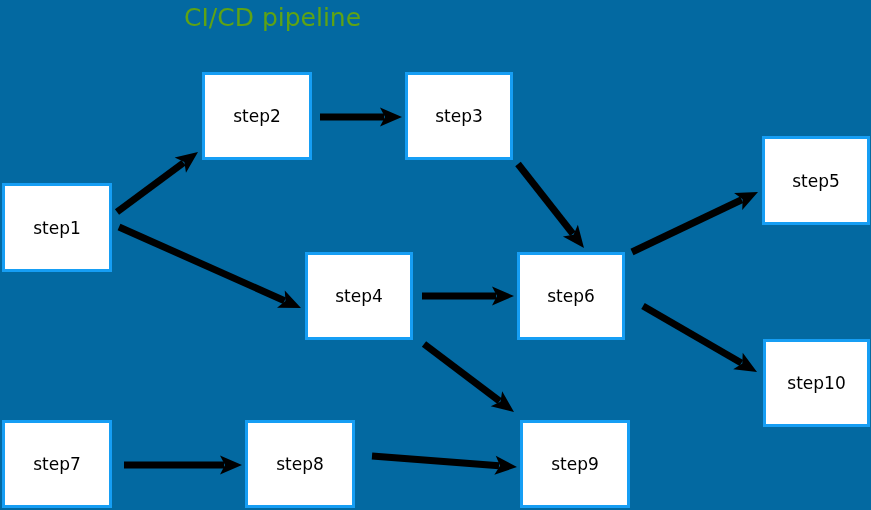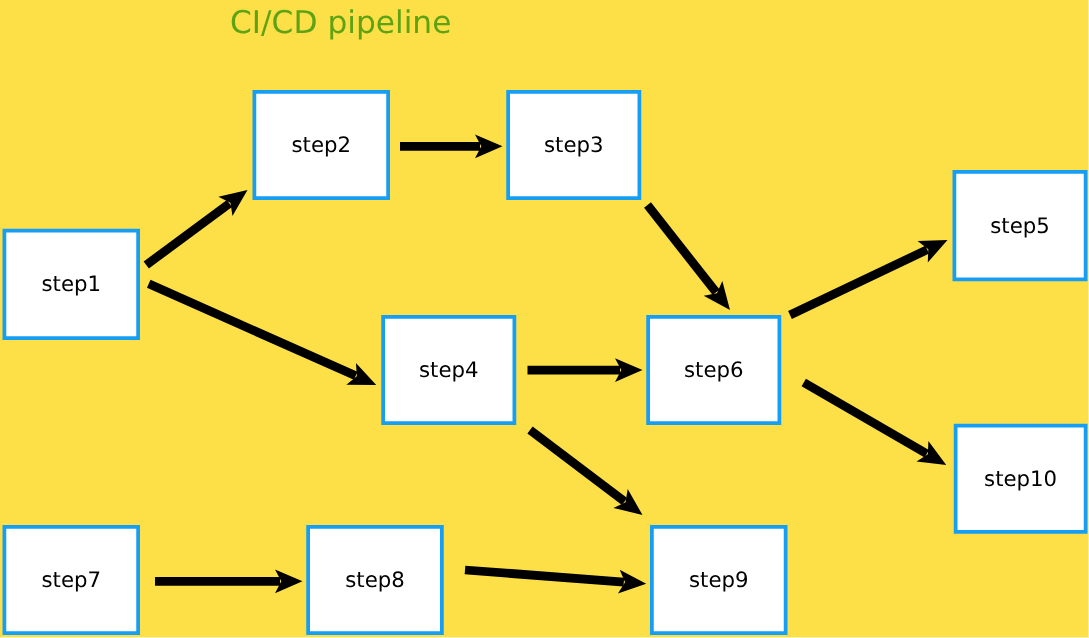--- a/index.html
+++ b/index.html
@@ -8,21 +8,21 @@
     padding: 0;
     background: #ffffff;
   }
   body {
     font-family: "DejaVu Sans", "Liberation Sans", sans-serif;
   }
   #canvas {
     position: relative;
     width: 871px;
     height: 510px;
-    background: #fde047;
+    background: #0369a1;
     overflow: hidden;
   }
   #diagram-svg {
     position: absolute;
     left: 0;
     top: 0;
     width: 871px;
     height: 510px;
     display: block;
   }

